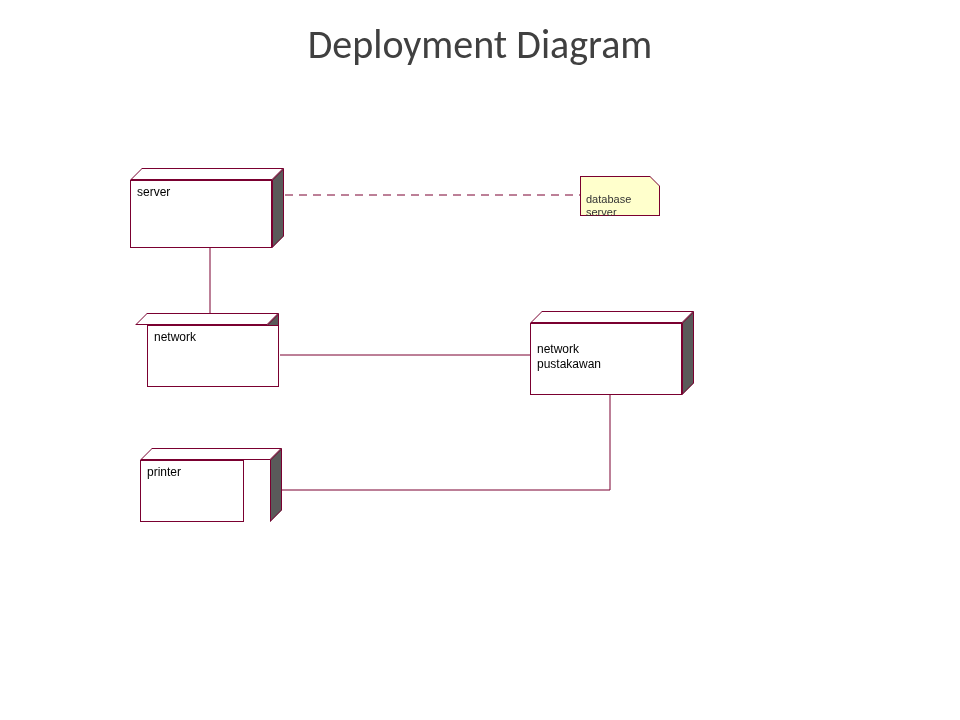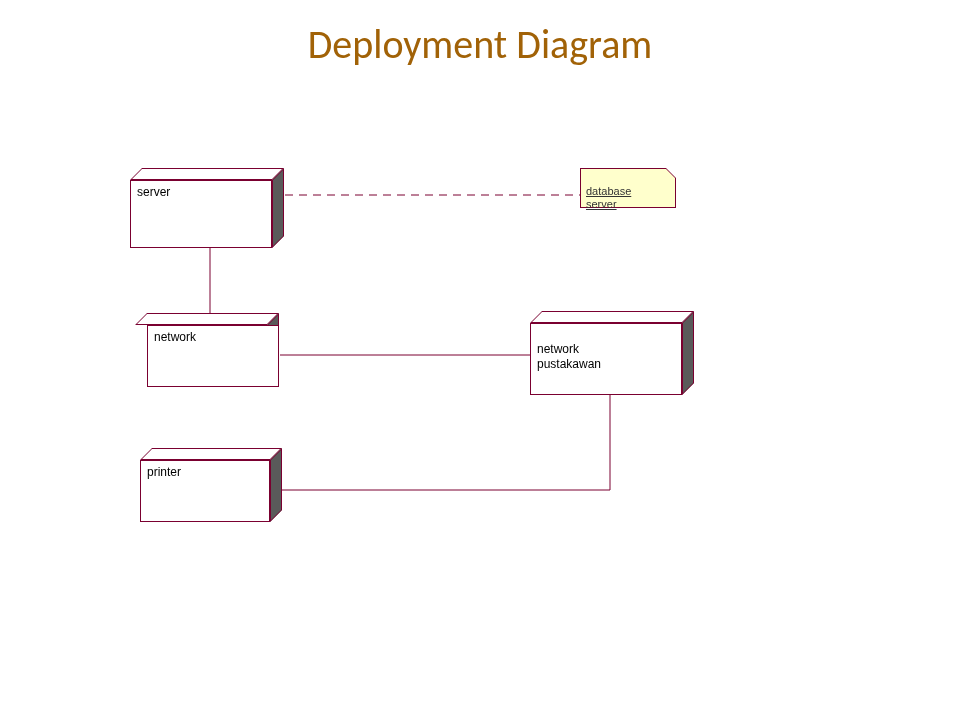--- a/index.html
+++ b/index.html
@@ -12,21 +12,21 @@
     position: relative;
     overflow: hidden;
   }
   .title {
     position: absolute;
     top: 20px;
     left: 0;
     width: 100%;
     text-align: center;
     font-size: 40px;
-    color: #a16207;
+    color: #404040;
     font-weight: 400;
   }
   .canvas {
     position: absolute;
     top: 0;
     left: 0;
     width: 960px;
     height: 720px;
   }
   
@@ -153,25 +153,25 @@
     <div class="face-side" style="left:152px; height:72px;"></div>
     <div class="face-front" style="width:152px; height:72px; white-space:pre-line;">
       <span>network
 pustakawan</span>
     </div>
   </div>
 
   <div class="node3d" style="left:140px; top:448px;">
     <div class="face-top" style="width:130px;"></div>
     <div class="face-side" style="left:130px; height:62px;"></div>
-    <div class="face-front" style="width:130px; height:62px;">
+    <div class="face-front" style="width:104px; height:62px;">
       <span>printer</span>
     </div>
   </div>
 
-  <div class="note" style="left:580px; top:168px; width:96px; height:40px; white-space:pre-line;text-decoration:underline;">
+  <div class="note" style="left:580px; top:176px; width:80px; height:40px; white-space:pre-line;">
     <span>database
 server</span>
     <div class="fold"></div>
     <div class="fold-inner"></div>
   </div>
 
 </div>
 
 </body></html>

